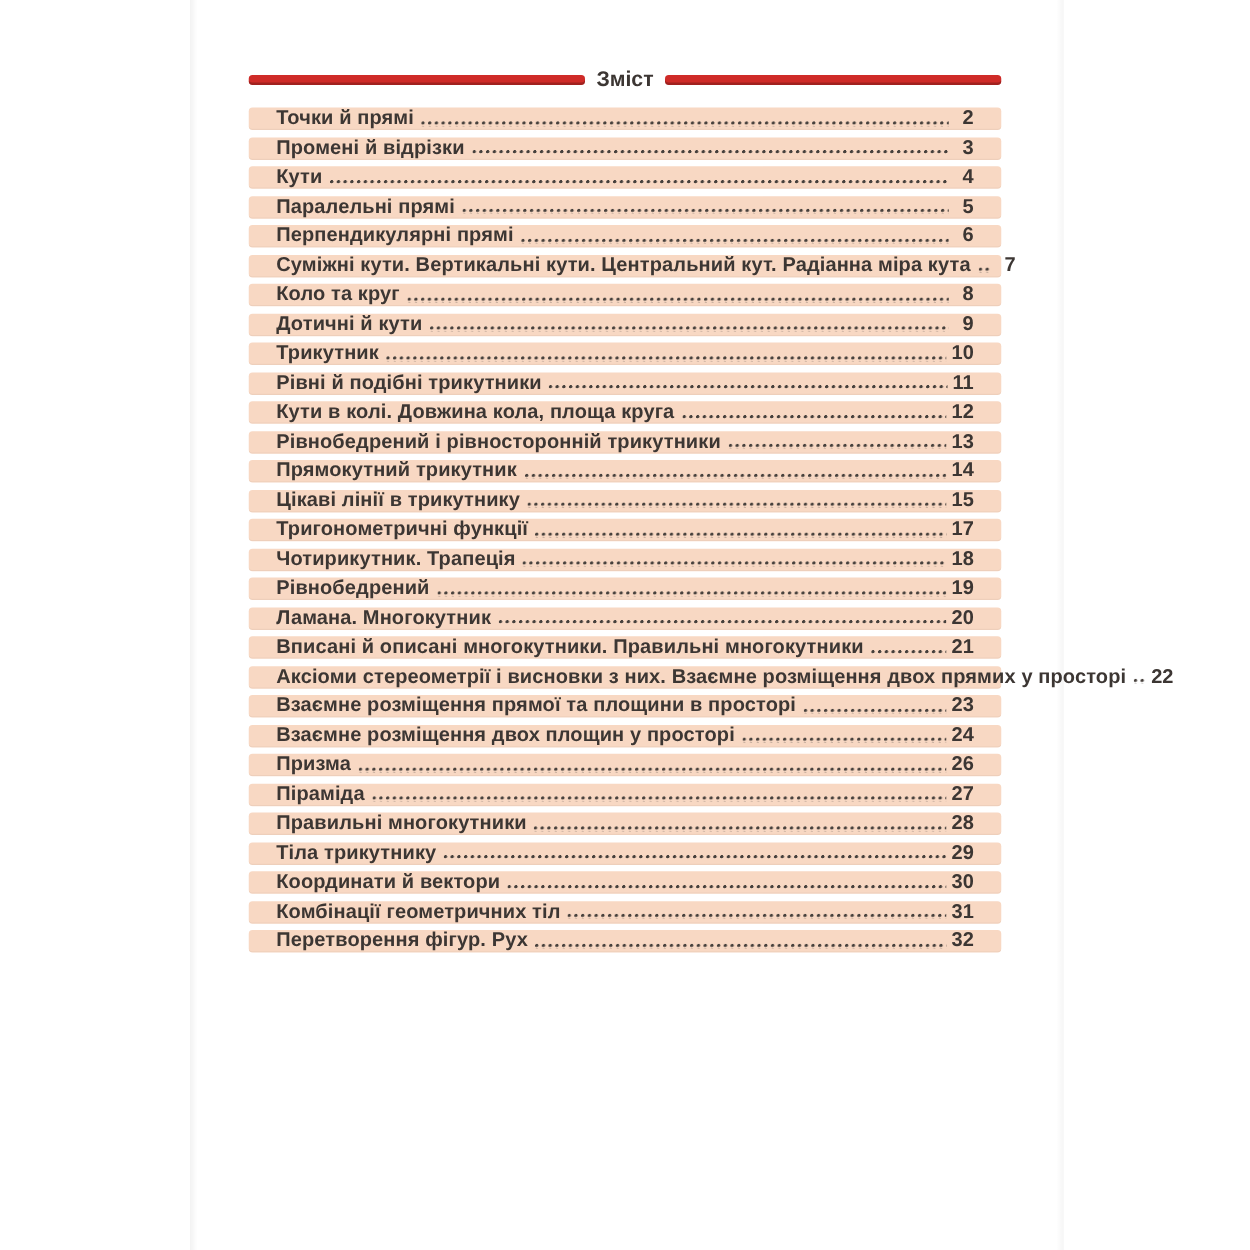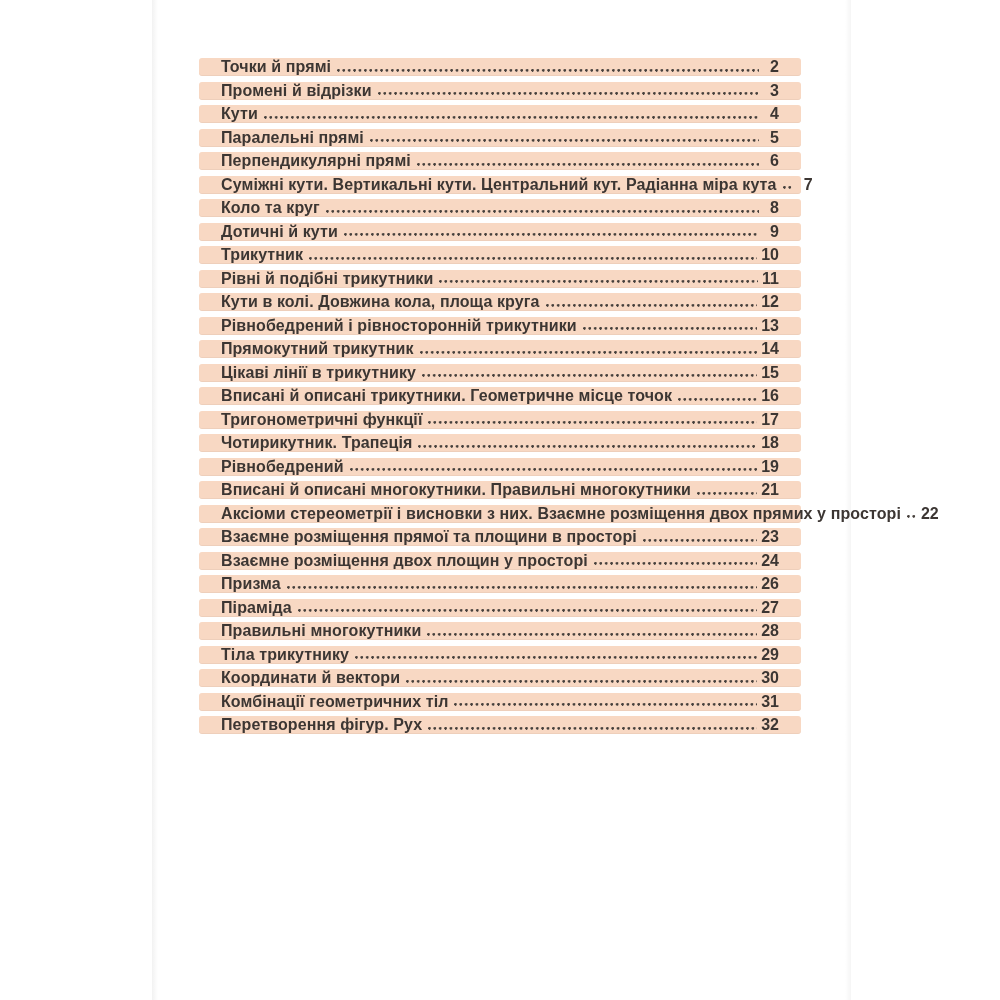--- a/index.html
+++ b/index.html
@@ -90,20 +90,25 @@
   }
 </style>
 </head>
 <body>
 
 <div class="scan">
   <div class="edge edge-left"></div>
   <div class="edge edge-right"></div>
 
   <div class="content">
+    <div class="header">
+      <span class="bar"></span>
+      <h1 class="title">Зміст</h1>
+      <span class="bar"></span>
+    </div>
 
     <div class="toc">
 
         <div class="row">
           <span class="label">Точки й прямі</span>
           <span class="leader"></span>
           <span class="pagenum">2</span>
         </div>
 
         <div class="row">
@@ -177,44 +182,44 @@
           <span class="leader"></span>
           <span class="pagenum">14</span>
         </div>
 
         <div class="row">
           <span class="label">Цікаві лінії в трикутнику</span>
           <span class="leader"></span>
           <span class="pagenum">15</span>
         </div>
 
-        <div class="row">
-          <span class="label">Вписані й описані трикутники. Геометричне місце точок</span>
-          <span class="leader"></span>
-          <span class="pagenum">16</span>
-        </div>
 
         <div class="row">
           <span class="label">Тригонометричні функції</span>
           <span class="leader"></span>
           <span class="pagenum">17</span>
         </div>
 
         <div class="row">
           <span class="label">Чотирикутник. Трапеція</span>
           <span class="leader"></span>
           <span class="pagenum">18</span>
         </div>
 
         <div class="row">
           <span class="label">Рівнобедрений</span>
           <span class="leader"></span>
           <span class="pagenum">19</span>
         </div>
 
+        <div class="row">
+          <span class="label">Ламана. Многокутник</span>
+          <span class="leader"></span>
+          <span class="pagenum">20</span>
+        </div>
 
         <div class="row">
           <span class="label">Вписані й описані многокутники. Правильні многокутники</span>
           <span class="leader"></span>
           <span class="pagenum">21</span>
         </div>
 
         <div class="row">
           <span class="label">Аксіоми стереометрії і висновки з них. Взаємне розміщення двох прямих у просторі</span>
           <span class="leader"></span>

